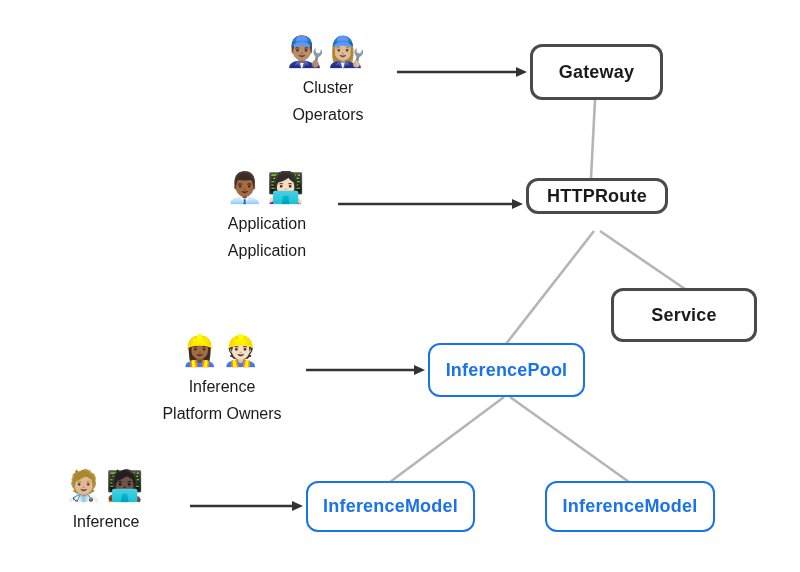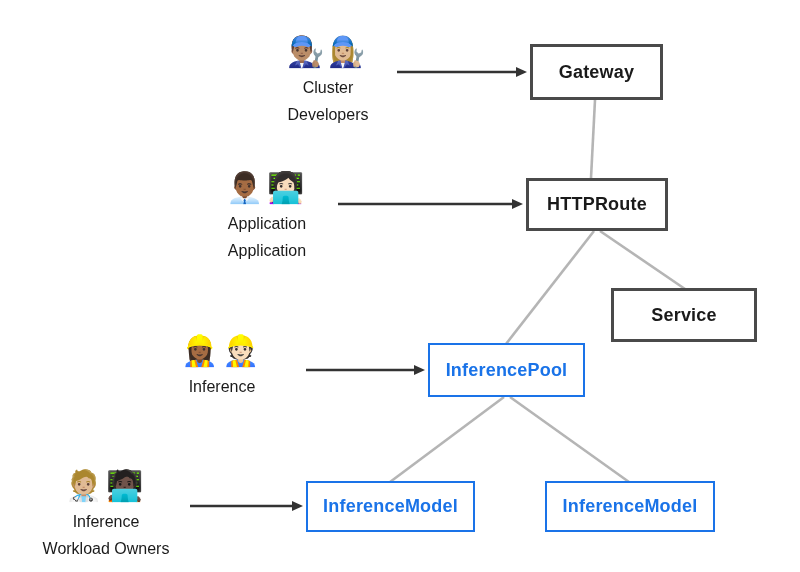--- a/index.html
+++ b/index.html
@@ -34,21 +34,21 @@
     stroke-width:2.4;
     fill:none;
   }
   .arrowhead{
     fill:var(--arrow-dark);
   }
   .node{
     position:absolute;
     display:flex;align-items:center;justify-content:center;
     background:#ffffff;
-    border-radius:0;
+    border-radius:12px;
     font-weight:700;
     font-size:18px;
     letter-spacing:0.2px;
     box-sizing:border-box;
   }
   .node.dark{
     border:3px solid var(--box-border-dark);
     color:var(--text-dark);
   }
   .node.blue{
@@ -97,21 +97,21 @@
     <line class="arrow-line" x1="397" y1="72" x2="517" y2="72" marker-end="url(#ah)"></line>
     <line class="arrow-line" x1="338" y1="204" x2="513" y2="204" marker-end="url(#ah)"></line>
     <line class="arrow-line" x1="306" y1="370" x2="415" y2="370" marker-end="url(#ah)"></line>
     <line class="arrow-line" x1="190" y1="506" x2="293" y2="506" marker-end="url(#ah)"></line>
   </svg>
 
   <div class="node dark" style="left:530px;top:44px;width:133px;height:56px;">
     <span>Gateway</span>
   </div>
 
-  <div class="node dark" style="left:526px;top:178px;width:142px;height:53px;">
+  <div class="node dark" style="left:526px;top:178px;width:142px;height:36px;">
     <span>HTTPRoute</span>
   </div>
 
   <div class="node dark" style="left:611px;top:288px;width:146px;height:54px;">
     <span>Service</span>
   </div>
 
   <div class="node blue" style="left:428px;top:343px;width:157px;height:54px;">
     <span>InferencePool</span>
   </div>
@@ -120,33 +120,33 @@
     <span>InferenceModel</span>
   </div>
 
   <div class="node blue" style="left:545px;top:481px;width:170px;height:51px;">
     <span>InferenceModel</span>
   </div>
 
   <div class="persona" style="left:328px;top:34px;">
     <span class="emojis"><span>👨🏽‍🔧</span><span>👩🏼‍🔧</span></span>
     <span class="plabel">Cluster</span>
-    <span class="plabel">Developers</span>
+    <span class="plabel">Operators</span>
   </div>
 
   <div class="persona" style="left:267px;top:170px;">
     <span class="emojis"><span>👨🏾‍💼</span><span>👩🏻‍💻</span></span>
     <span class="plabel">Application</span>
     <span class="plabel">Application</span>
   </div>
 
   <div class="persona" style="left:222px;top:333px;">
     <span class="emojis"><span>👷🏾‍♀️</span><span>👷🏻</span></span>
     <span class="plabel">Inference</span>
+    <span class="plabel">Platform Owners</span>
   </div>
 
   <div class="persona" style="left:106px;top:468px;">
     <span class="emojis"><span>🧑🏼‍⚕️</span><span>🧑🏿‍💻</span></span>
     <span class="plabel">Inference</span>
-    <span class="plabel">Workload Owners</span>
   </div>
 
 </div>
 
 </body></html>

